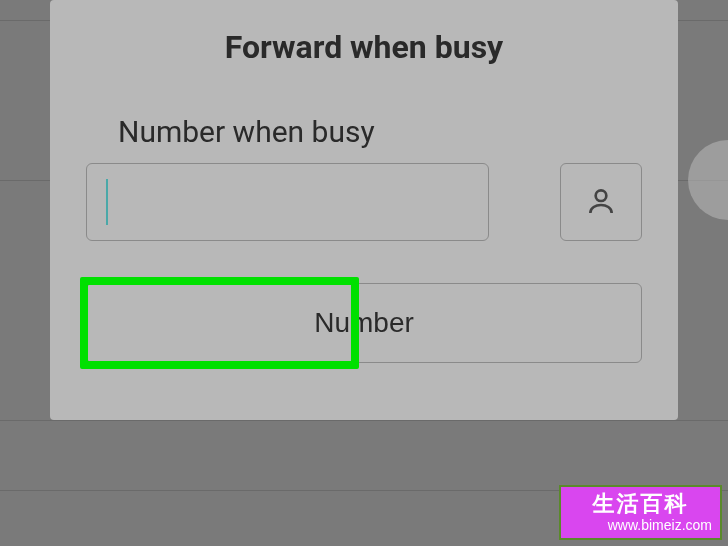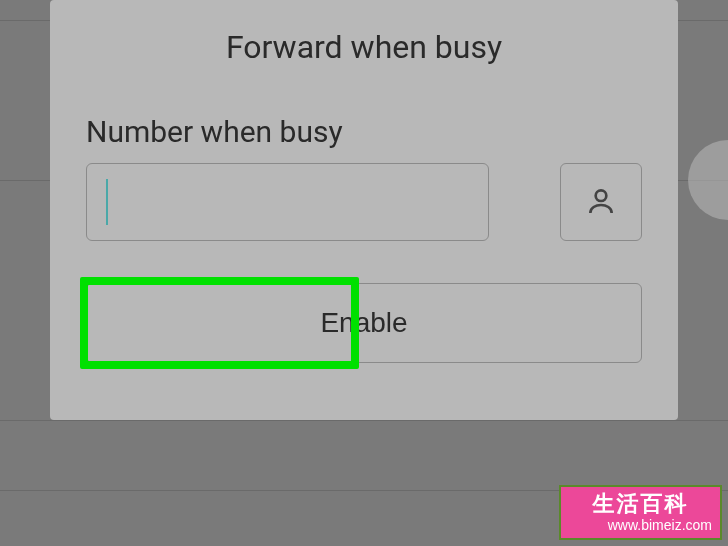--- a/index.html
+++ b/index.html
@@ -44,29 +44,30 @@
       width: 628px;
       height: 420px;
       background: #b8b8b8;
       border-radius: 4px;
       padding: 22px 36px 28px 36px;
     }
     .dialog-title {
       text-align: center;
       font-size: 32px;
       color: #2a2a2a;
-      font-weight: 400;
+      font-weight: 700;
       margin-bottom: 48px;
       margin-top: 6px;
     }
     .field-label {
       font-size: 30px;
       color: #2a2a2a;
       font-weight: 400;
       margin-bottom: 14px;
+      margin-left: 32px;
     }
     .input-row {
       display: flex;
       gap: 16px;
       align-items: stretch;
       margin-bottom: 42px;
     }
     .number-input {
       flex: 1;
       height: 78px;
@@ -134,21 +135,21 @@
       top: 140px;
       width: 80px;
       height: 80px;
       border-radius: 50%;
       background: rgba(180,180,180,0.6);
     }
     .watermark {
       position: absolute;
       right: 6px;
       bottom: 6px;
-      background: #ec4899;
+      background: #d946ef;
       border: 2px solid #5a8a2a;
       padding: 4px 8px;
       text-align: center;
       line-height: 1.2;
     }
     .watermark-title {
       color: #fff;
       font-size: 22px;
       font-weight: bold;
       font-family: "SimHei", sans-serif;
@@ -186,21 +187,21 @@
     <button class="contact-button">
       <span>
         <svg viewBox="0 0 24 24" fill="none" stroke="#444" stroke-width="2">
           <circle cx="12" cy="8" r="4"></circle>
           <path d="M4 21c0-4 4-6 8-6s8 2 8 6"></path>
         </svg>
       </span>
     </button>
   </div>
   <div class="button-row">
-    <button class="dialog-button" id="cancel-btn">Enable</button>
+    <button class="dialog-button" id="cancel-btn">Number</button>
   </div>
 </div>
 
 <div class="cancel-highlight" id="highlight" style="left: 80px; top: 277px; width: 279px; height: 92px;"></div>
 
 <div class="watermark">
   <div class="watermark-title">生活百科</div>
   <div class="watermark-url">www.bimeiz.com</div>
 </div>
 

